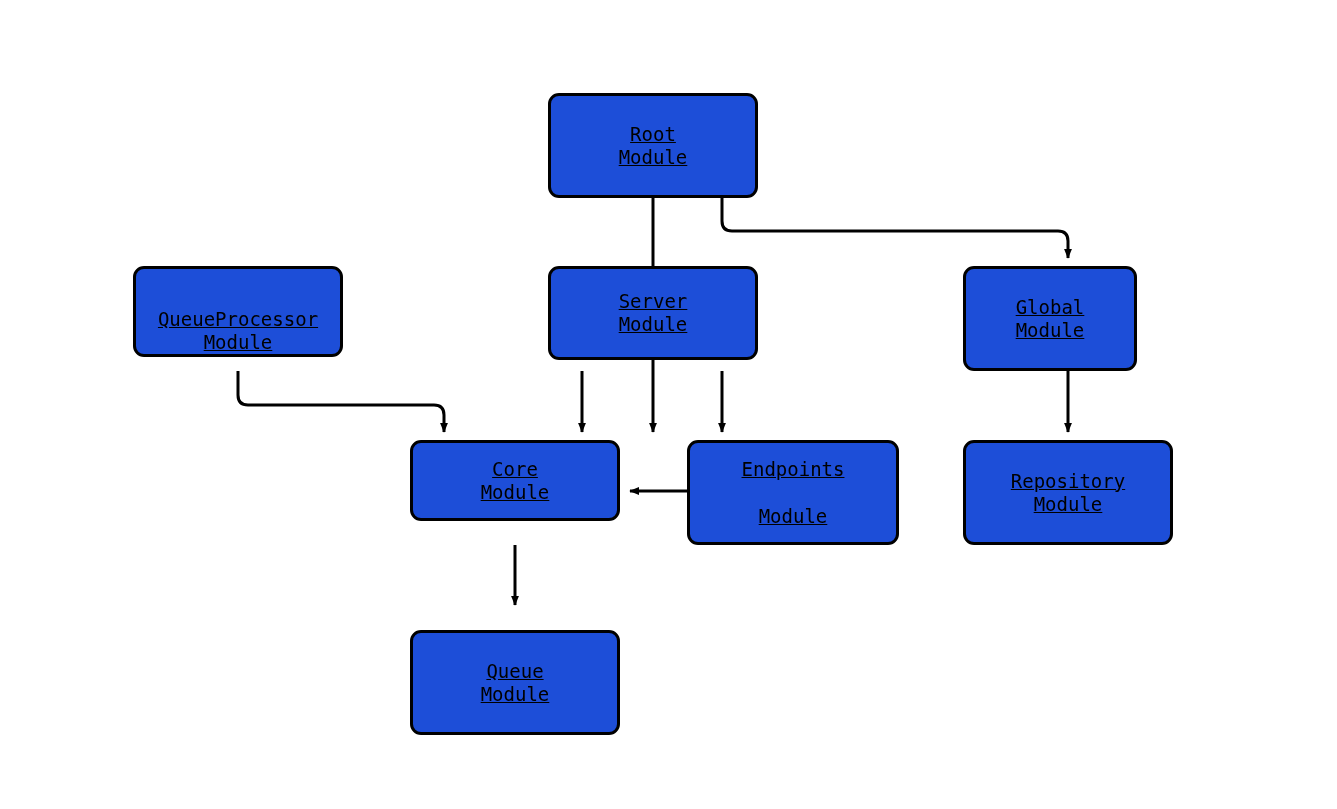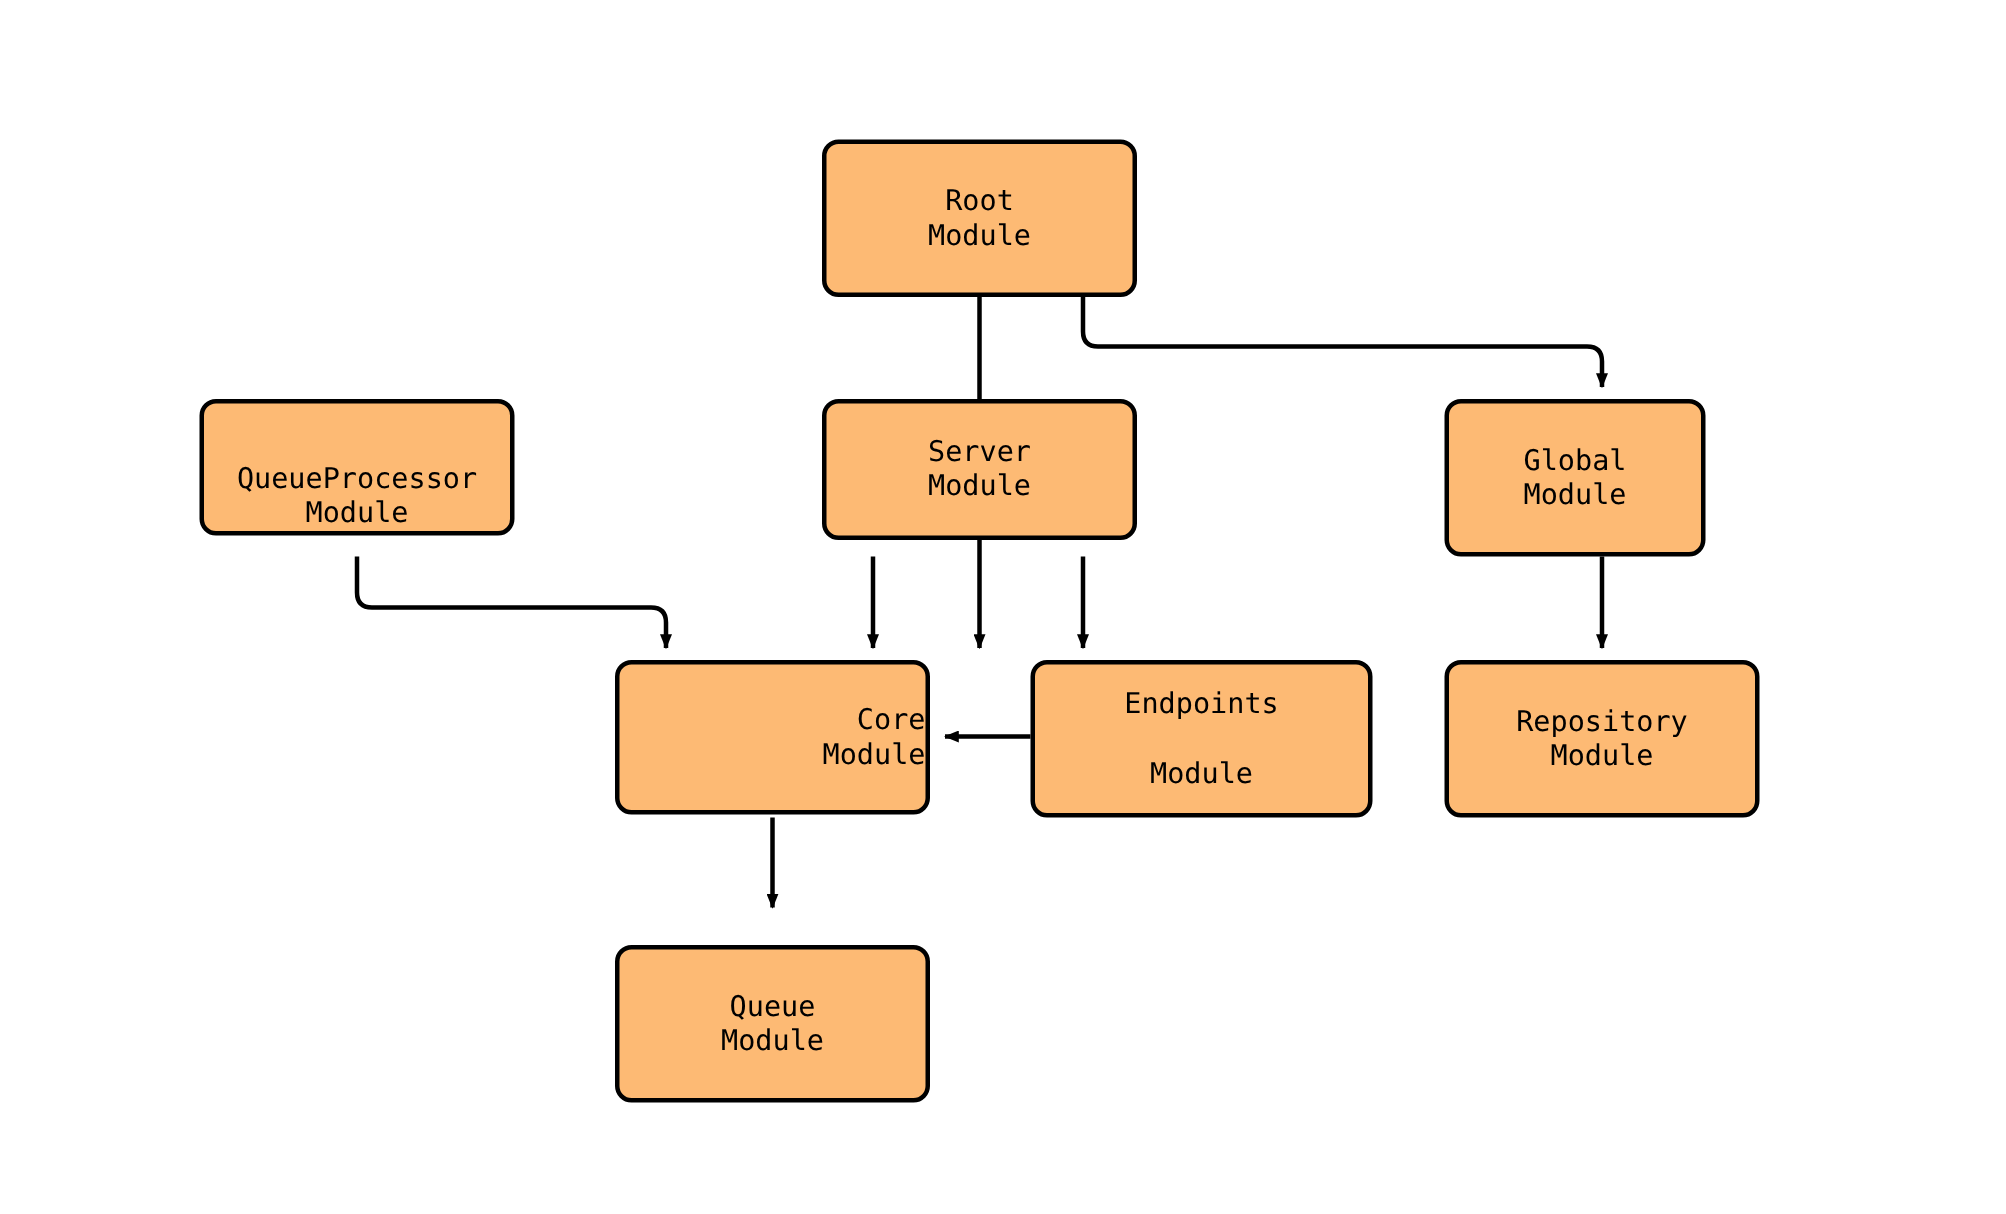--- a/index.html
+++ b/index.html
@@ -23,28 +23,29 @@
   #edge-layer {
     position: absolute;
     left: 0;
     top: 0;
     width: 1337px;
     height: 809px;
   }
   .node-box {
     position: absolute;
     box-sizing: border-box;
-    background: #fdba74;
+    background: #1d4ed8;
     border: 3px solid #000000;
     border-radius: 11px;
     display: flex;
     flex-direction: column;
     align-items: center;
     justify-content: center;
     z-index: 2;
+    text-decoration: underline;
   }
   .node-line {
     font-family: "DejaVu Sans Mono", "Liberation Mono", monospace;
     font-size: 19px;
     line-height: 23px;
     font-weight: 400;
     color: #000000;
     white-space: pre;
     letter-spacing: 0px;
   }
@@ -94,26 +95,26 @@
   <div class="node-box" style="left:548px; top:266px; width:210px; height:94px;">
     <div class="node-line">Server</div>
     <div class="node-line">Module</div>
   </div>
 
   <div class="node-box" style="left:963px; top:266px; width:174px; height:105px;">
     <div class="node-line">Global</div>
     <div class="node-line">Module</div>
   </div>
 
-  <div class="node-box" style="left:410px; top:440px; width:210px; height:103px;align-items:flex-end;">
+  <div class="node-box" style="left:410px; top:440px; width:210px; height:81px;">
     <div class="node-line">Core</div>
     <div class="node-line">Module</div>
   </div>
 
-  <div class="node-box" style="left:687px; top:440px; width:228px; height:105px;gap:24px;">
+  <div class="node-box" style="left:687px; top:440px; width:212px; height:105px;gap:24px;">
     <div class="node-line">Endpoints</div>
     <div class="node-line">Module</div>
   </div>
 
   <div class="node-box" style="left:963px; top:440px; width:210px; height:105px;text-align:center;">
     <div class="node-line">Repository</div>
     <div class="node-line">Module</div>
   </div>
 
   <div class="node-box" style="left:410px; top:613px; width:210px; height:105px;margin-top:17px;">

